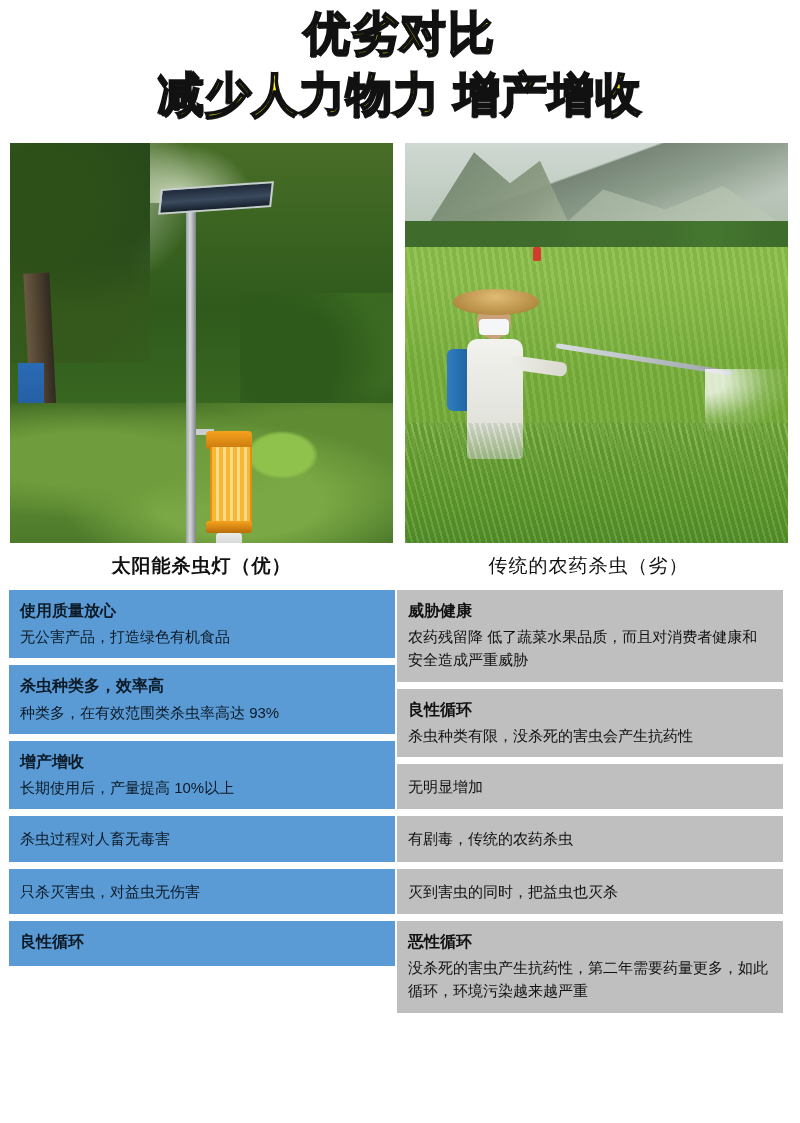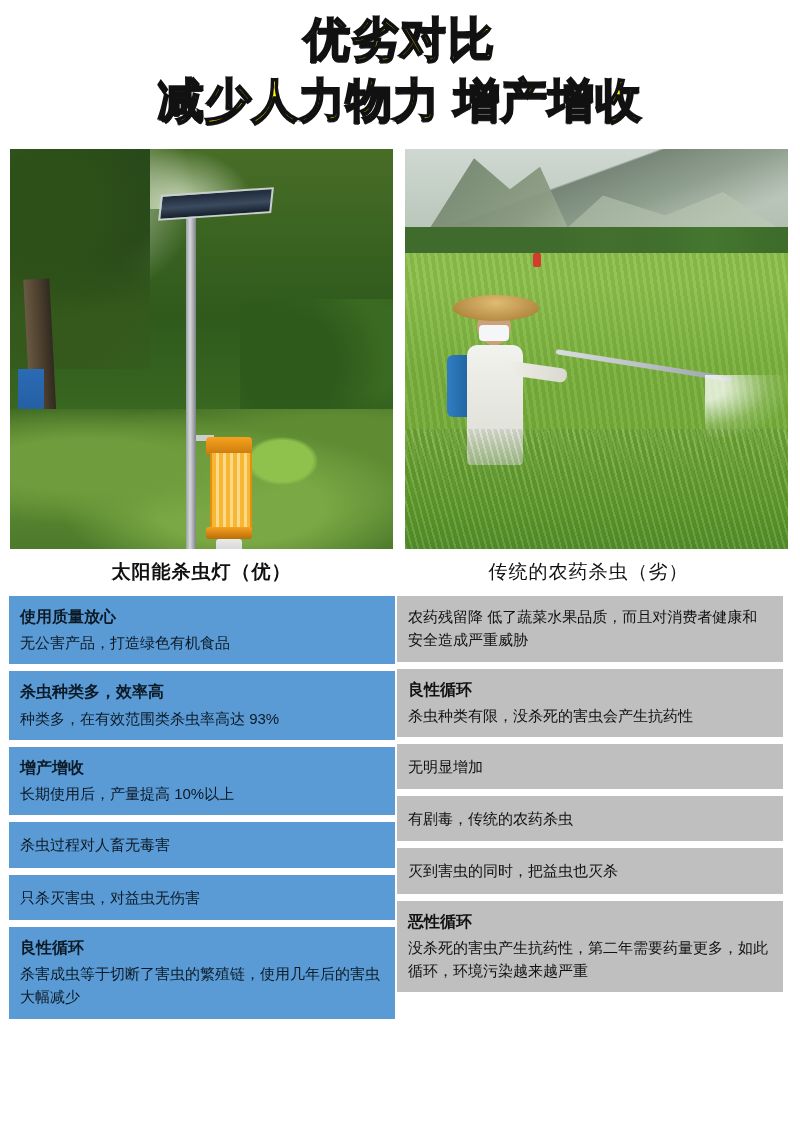--- a/index.html
+++ b/index.html
@@ -15,21 +15,21 @@
     overflow: hidden;
   }
   .page {
     position: relative;
     width: 800px;
     height: 1123px;
   }
 
   
   .header {
-    padding-top: 14px;
+    padding-top: 8px;
     text-align: center;
   }
   .title-1 {
     font-size: 46px;
     font-weight: bold;
     letter-spacing: 2px;
     color: #FFF600;
     -webkit-text-stroke: 2px #111;
     text-shadow: 0 2px 0 #222;
     line-height: 1.12;
@@ -366,26 +366,26 @@
       <div class="cell only-text">
 
         <div class="t">杀虫过程对人畜无毒害</div>
       </div>
       <div class="cell only-text">
 
         <div class="t">只杀灭害虫，对益虫无伤害</div>
       </div>
       <div class="cell">
         <div class="h">良性循环</div>
-        <div class="t">杀害成虫等于切断了害虫的繁殖链，使用几年后的害虫大幅减少</div>
       </div>
     </div>
 
     <div class="col col-bad">
       <div class="cell">
+        <div class="h">威胁健康</div>
         <div class="t">农药残留降 低了蔬菜水果品质，而且对消费者健康和安全造成严重威胁</div>
       </div>
       <div class="cell">
         <div class="h">良性循环</div>
         <div class="t">杀虫种类有限，没杀死的害虫会产生抗药性</div>
       </div>
       <div class="cell only-text">
 
         <div class="t">无明显增加</div>
       </div>

